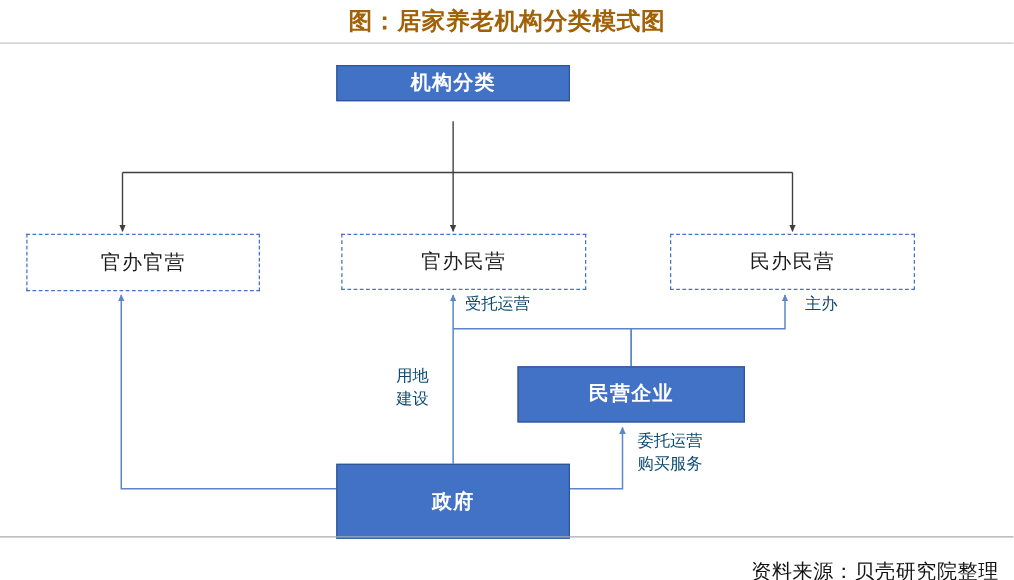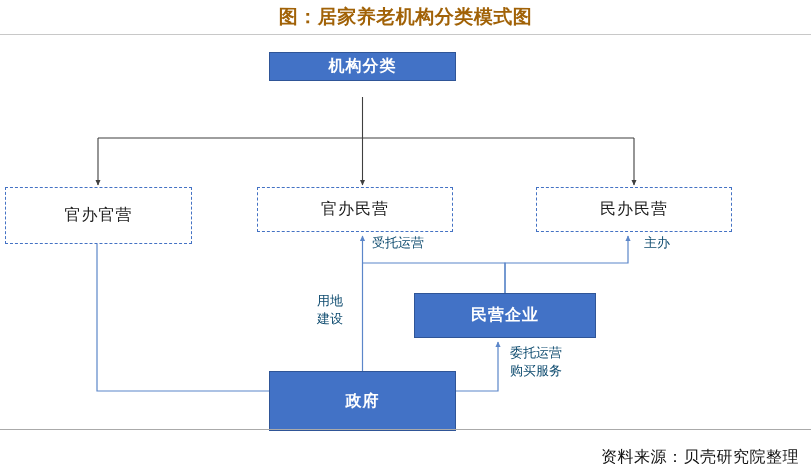--- a/index.html
+++ b/index.html
@@ -127,23 +127,23 @@
       <path d="M 456 391 L 498 391 L 498 342" marker-end="url(#arrow-blue)"></path>
 
       <path d="M 505 293 L 505 263 L 362.5 263"></path>
 
       <path d="M 505 293 L 505 263 L 628 263 L 628 236" marker-end="url(#arrow-blue)"></path>
     </g>
   </svg>
 
   <div class="node solid" style="left:269px; top:52px; width:187px; height:29px;">机构分类</div>
 
-  <div class="node dashed" style="left:5px; top:187px; width:187px; height:57px;">官办官营</div>
+  <div class="node dashed" style="left:21px; top:187px; width:187px; height:46px;">官办官营</div>
 
-  <div class="node dashed" style="left:257px; top:187px; width:196px; height:45px;">官办民营</div>
+  <div class="node dashed" style="left:273px; top:187px; width:196px; height:45px;">官办民营</div>
 
   <div class="node dashed" style="left:536px; top:187px; width:196px; height:45px;">民办民营</div>
 
   <div class="node solid" style="left:414px; top:293px; width:182px; height:45px;">民营企业</div>
 
   <div class="node solid" style="left:269px; top:371px; width:187px; height:60px;">政府</div>
 
   <div class="edge-label" style="left:372px; top:234px;">受托运营</div>
 
   <div class="edge-label" style="left:644px; top:234px;">主办</div>

